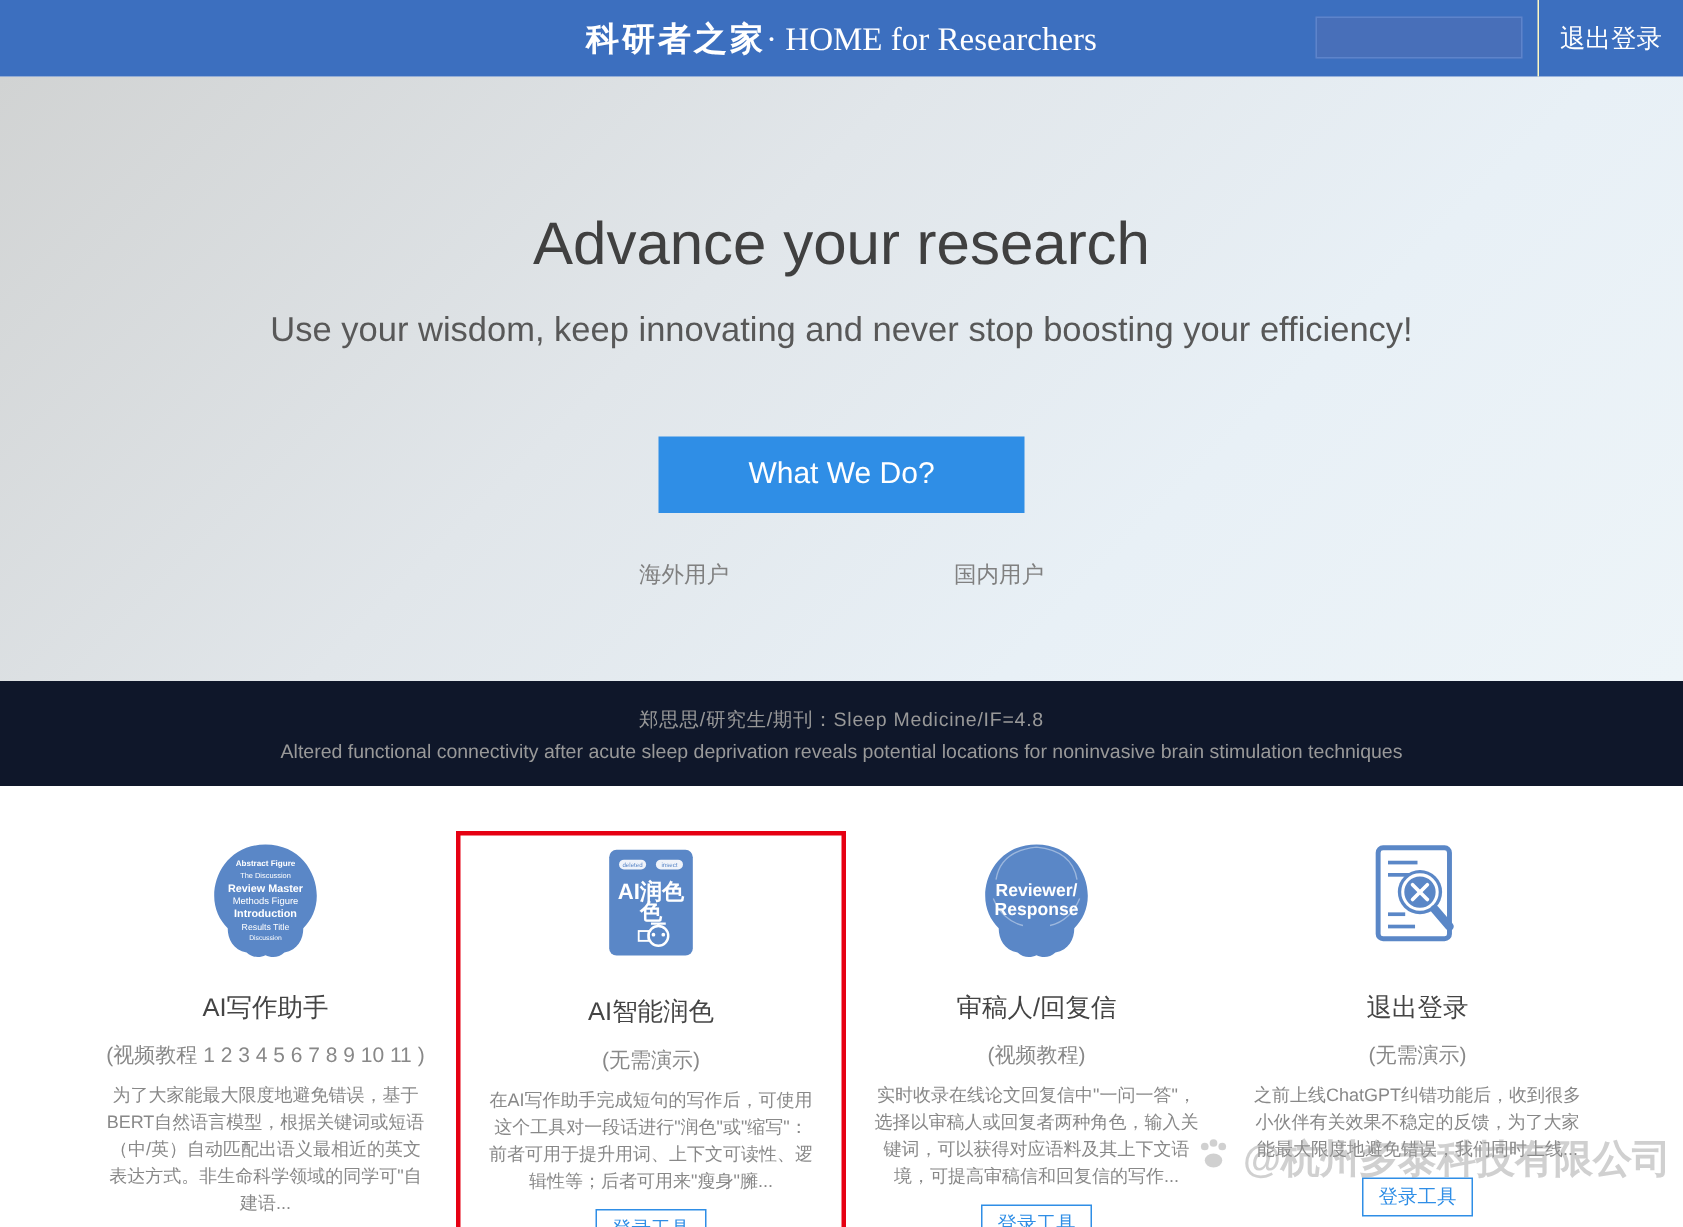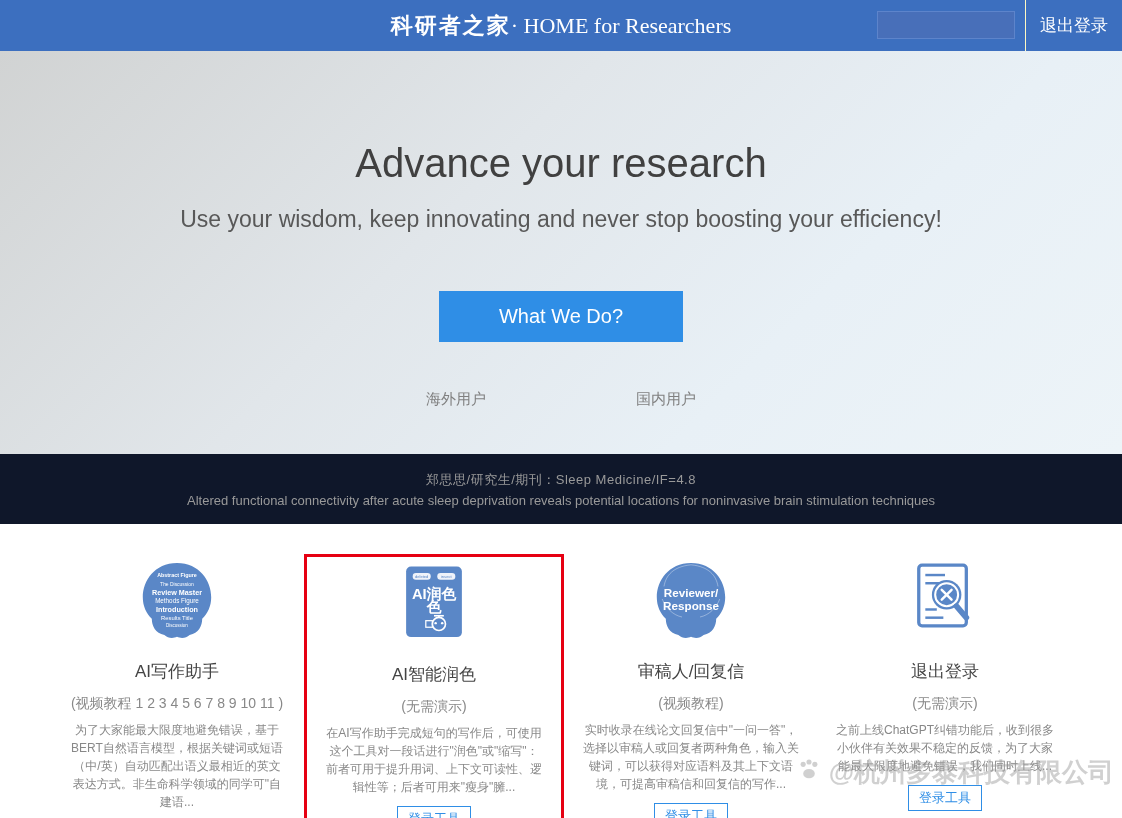--- a/index.html
+++ b/index.html
@@ -90,21 +90,21 @@
       border: none;
       padding: 14px 60px;
       font-size: 20px;
       margin-top: 58px;
       cursor: pointer;
       font-weight: 500;
     }
     .user-links {
       display: flex;
       gap: 150px;
-      margin-top: 48px;
+      margin-top: 32px;
     }
     .user-link {
       color: #808080;
       font-size: 15px;
       cursor: pointer;
     }
     .info-bar {
       background: #0f172a;
       padding: 16px 20px 12px;
       text-align: center;

